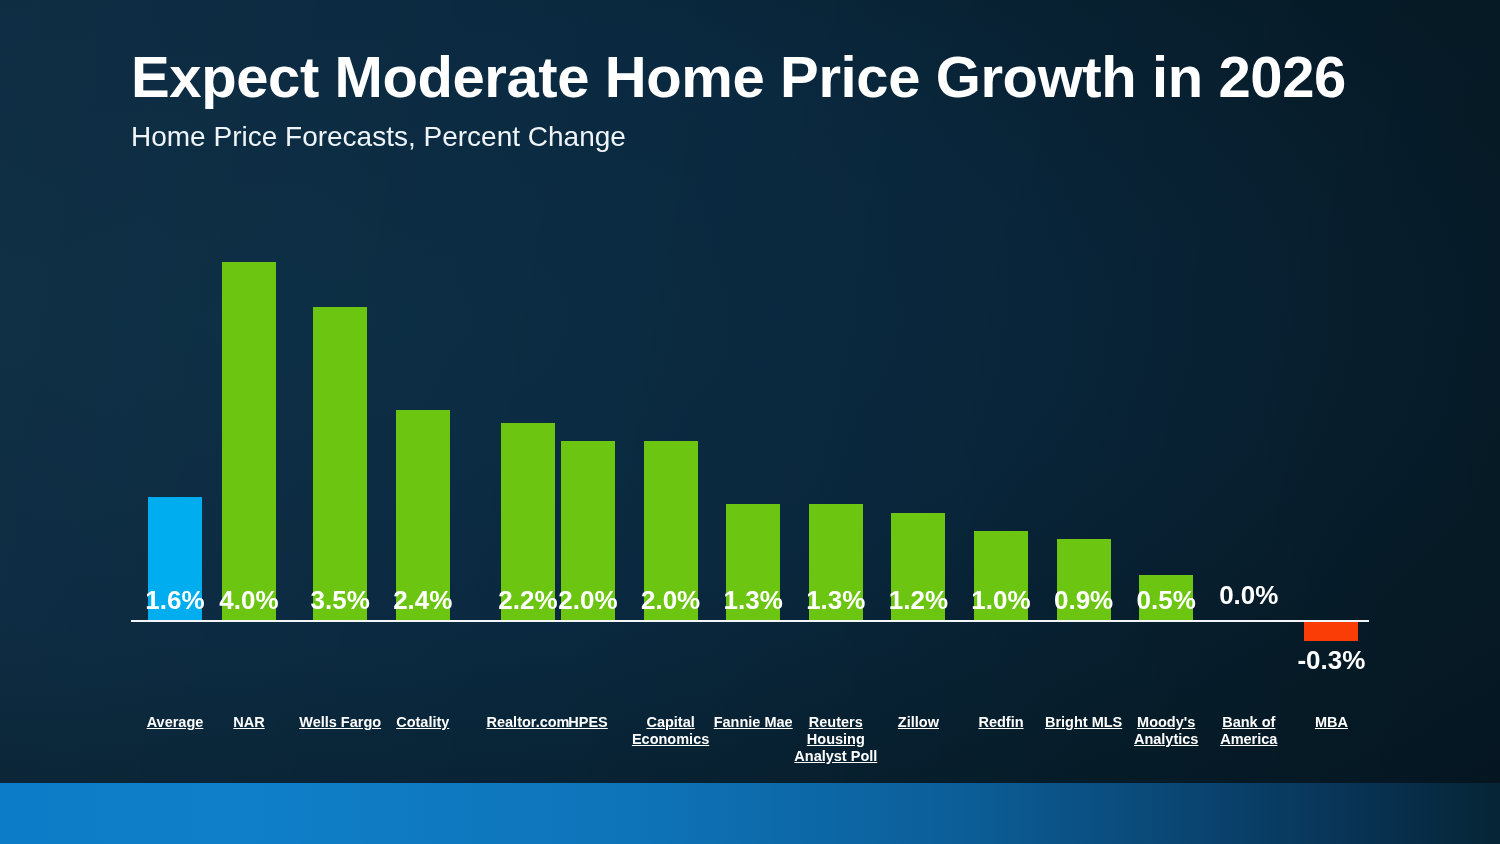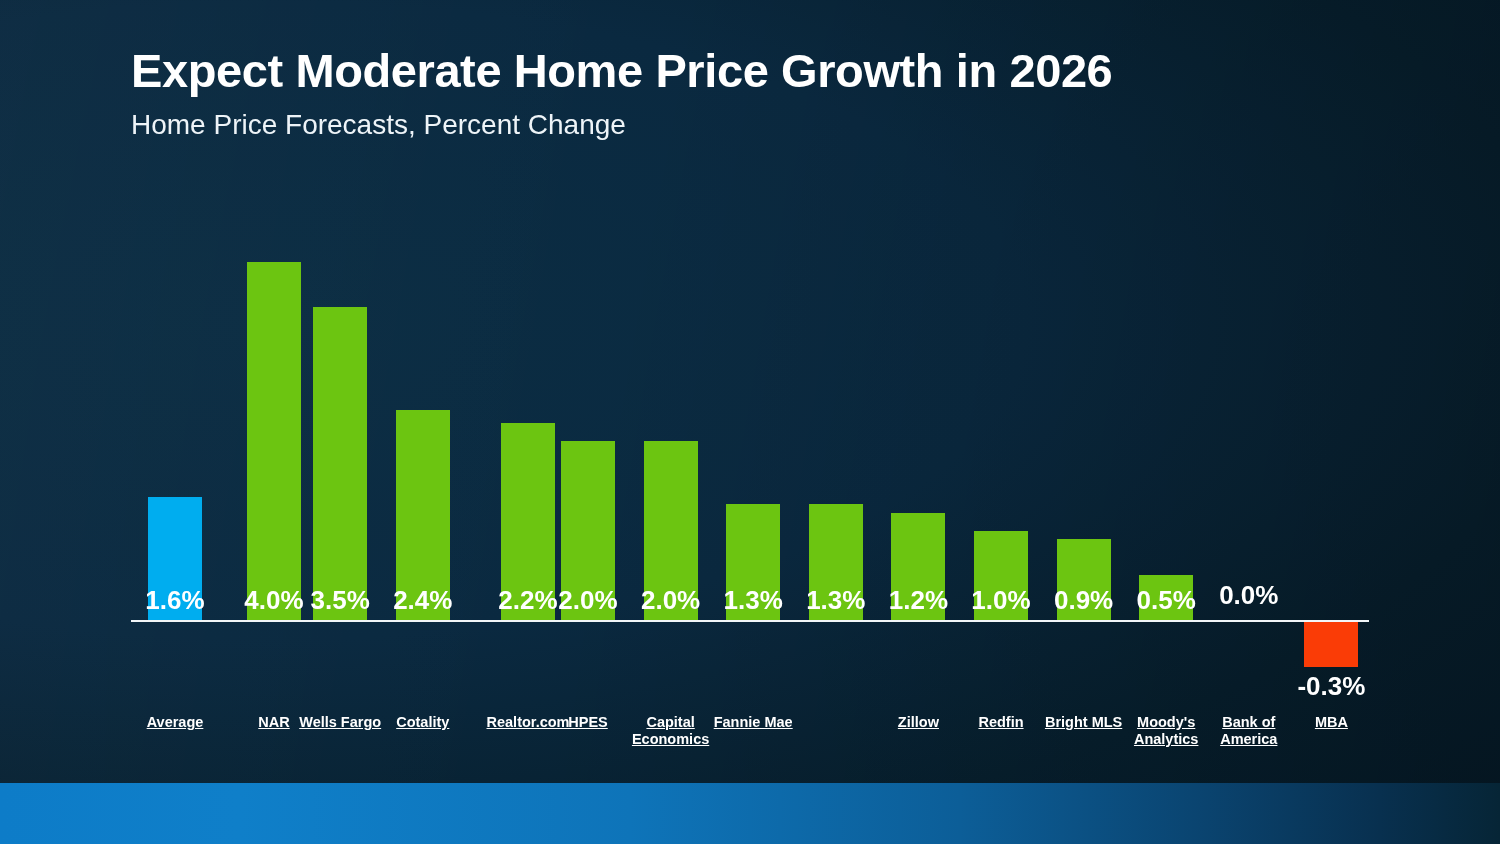--- a/index.html
+++ b/index.html
@@ -18,21 +18,21 @@
   
   #slide:after{
     content:"";position:absolute;inset:0;
     background:linear-gradient(100deg, rgba(255,255,255,0.02) 0%, rgba(0,0,0,0) 40%, rgba(0,0,0,0.22) 100%);
     pointer-events:none;
   }
 
   
   .head{position:absolute;left:131px;top:46px;width:1300px;z-index:4;}
   .title{
-    font-size:47px;font-weight:bold;color:#ffffff;
+    font-size:58px;font-weight:bold;color:#ffffff;
     letter-spacing:-0.4px;line-height:1.08;margin:0;white-space:nowrap;
   }
   .subtitle{
     font-size:28px;font-weight:normal;color:#eef4f8;
     margin:13px 0 0 0;line-height:1.1;white-space:nowrap;
   }
 
   
   #plot{position:absolute;left:0;top:0;width:1500px;height:790px;z-index:3;}
   .axis-line{
@@ -78,21 +78,21 @@
   <div id="plot">
     <div class="axis-line"></div>
 
   <div class="bar-slot" style="left: 134px;">
         <div class="bar pos" style="height: 123px;">
           <div class="bar-fill" style="background: rgb(0, 173, 239);"></div>
           <div class="val above">1.6%</div>
         </div>
         <div class="cat">Average</div>
       </div>
-      <div class="bar-slot" style="left: 233px;">
+      <div class="bar-slot" style="left: 208px;">
         <div class="bar pos" style="height: 358px;">
           <div class="bar-fill" style="background: rgb(108, 197, 17);"></div>
           <div class="val above">4.0%</div>
         </div>
         <div class="cat">NAR</div>
       </div>
       <div class="bar-slot" style="left: 299.2px;">
         <div class="bar pos" style="height: 313.25px;">
           <div class="bar-fill" style="background: rgb(108, 197, 17);"></div>
           <div class="val above">3.5%</div>
@@ -132,20 +132,21 @@
           <div class="bar-fill" style="background: rgb(108, 197, 17);"></div>
           <div class="val above">1.3%</div>
         </div>
         <div class="cat">Fannie Mae</div>
       </div>
       <div class="bar-slot" style="left: 794.8px;">
         <div class="bar pos" style="height: 116.35px;">
           <div class="bar-fill" style="background: rgb(108, 197, 17);"></div>
           <div class="val above">1.3%</div>
         </div>
+        <div class="cat">Reuters<br>Housing<br>Analyst Poll</div>
       </div>
       <div class="bar-slot" style="left: 877.4px;">
         <div class="bar pos" style="height: 107.4px;">
           <div class="bar-fill" style="background: rgb(108, 197, 17);"></div>
           <div class="val above">1.2%</div>
         </div>
         <div class="cat">Zillow</div>
       </div>
       <div class="bar-slot" style="left: 960px;">
         <div class="bar pos" style="height: 89.5px;">
@@ -166,21 +167,21 @@
           <div class="bar-fill" style="background: rgb(108, 197, 17);"></div>
           <div class="val above">0.5%</div>
         </div>
         <div class="cat">Moody's<br>Analytics</div>
       </div>
       <div class="bar-slot" style="left: 1207.8px;">
         <div class="val" style="left: 0px; top: 580px;">0.0%</div>
         <div class="cat">Bank of<br>America</div>
       </div>
       <div class="bar-slot" style="left: 1290.4px;">
-        <div class="bar neg" style="height: 45px;">
+        <div class="bar neg" style="height: 19px;">
           <div class="bar-fill" style="background: rgb(250, 60, 6);"></div>
           <div class="val below">-0.3%</div>
         </div>
         <div class="cat">MBA</div>
       </div>
     </div>
 
   <div class="footer-band"></div>
 
 </div>

